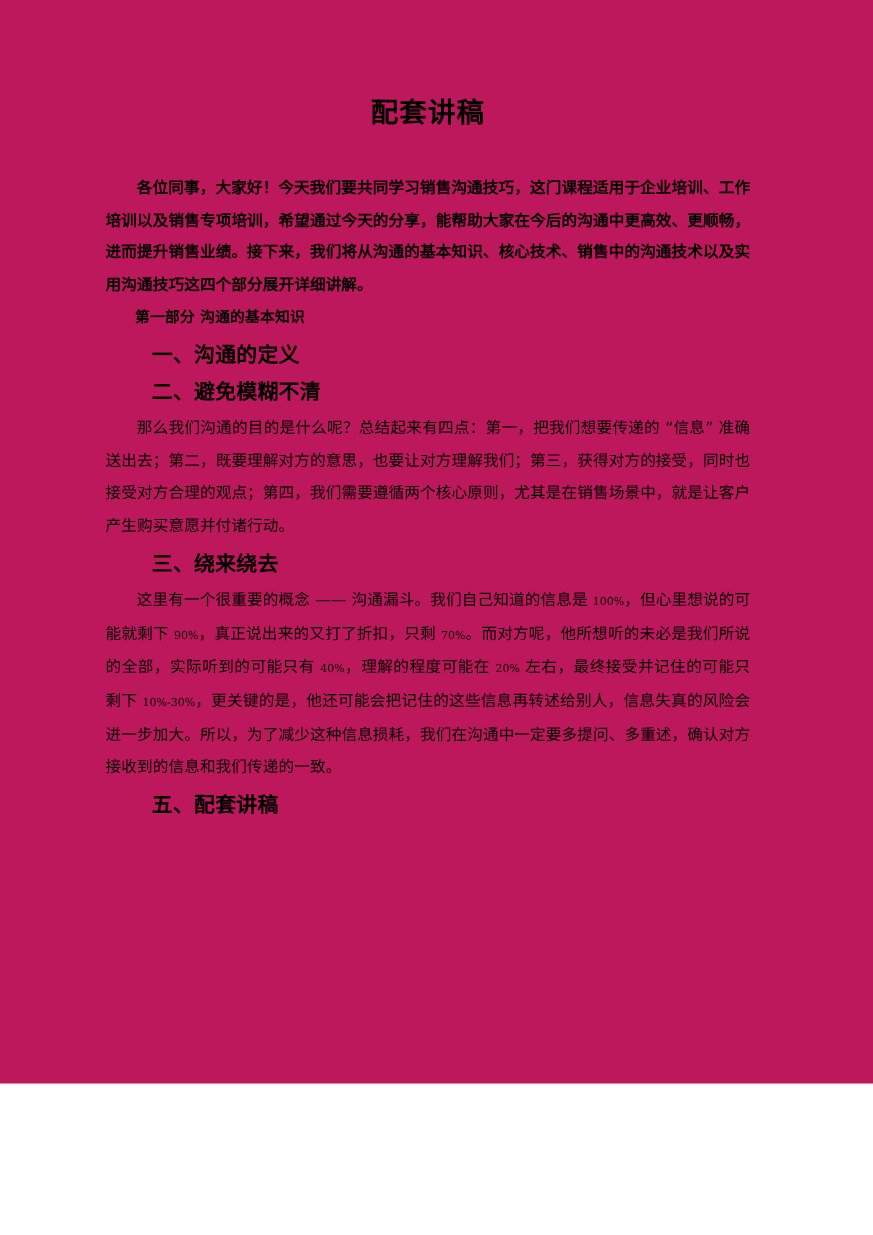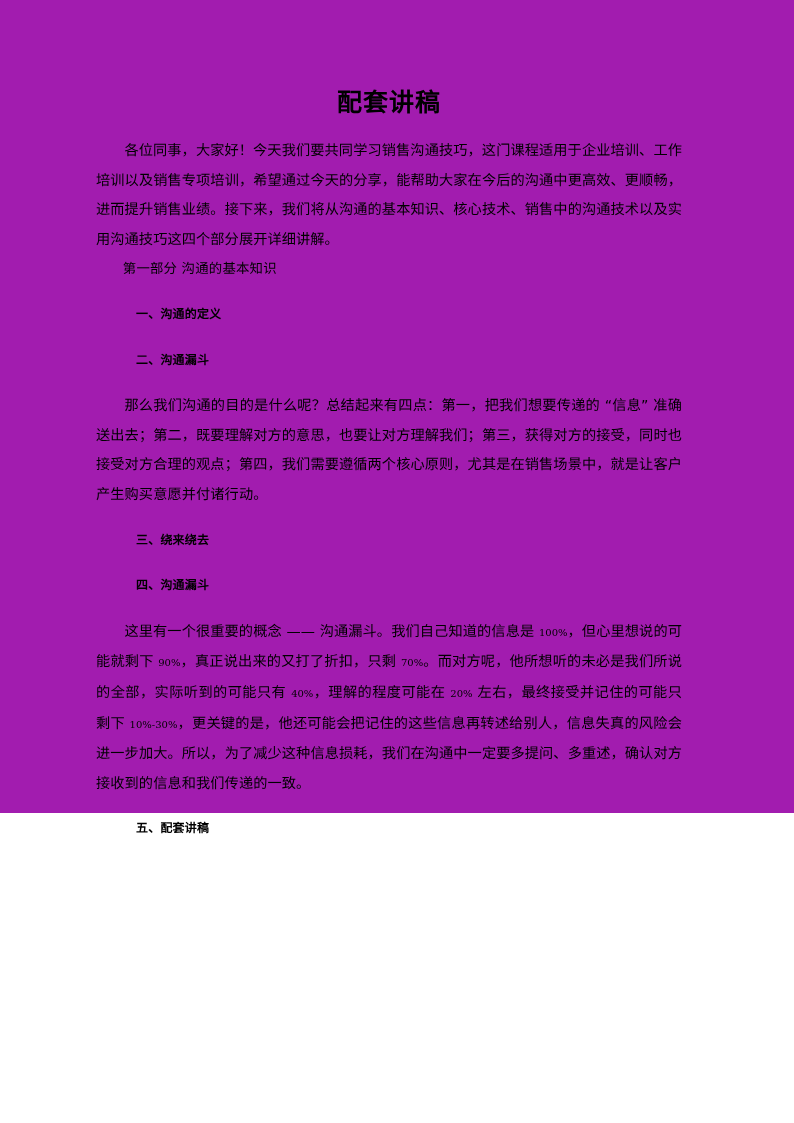--- a/index.html
+++ b/index.html
@@ -14,22 +14,22 @@
     overflow: hidden;
     font-family: "DejaVu Sans", "Liberation Sans", sans-serif;
     color: #000000;
     -webkit-font-smoothing: antialiased;
   }
 
   .page {
     position: relative;
     box-sizing: border-box;
     width: 794px;
-    height: 813px;
-    background: #a21caf;
+    height: 985px;
+    background: #be185d;
     padding: 0;
   }
 
   
   .content {
     position: absolute;
     left: 96px;
     top: 0;
     width: 586px;
   }
@@ -55,42 +55,43 @@
     font-size: 14.2px;
     line-height: 29.6px;
     text-align: justify;
     text-justify: inter-ideograph;
     text-indent: 2em;
     letter-spacing: 0.1px;
     word-break: break-all;
   }
 
   .para.first-body {
-    margin-top: 18px;
+    margin-top: 39px;
+    font-weight: bold;
   }
 
   
   .part-heading {
     margin: 0;
     padding: 0;
     font-family: "DejaVu Serif", "Liberation Serif", serif;
-    font-weight: normal;
+    font-weight: bold;
     font-size: 13.4px;
     line-height: 29.6px;
     text-indent: 2em;
     letter-spacing: 0.2px;
   }
 
   
   .sub-heading {
-    margin: 16px;
+    margin: 4px;
     padding: 0;
     font-family: "DejaVu Serif", "Liberation Serif", serif;
     font-weight: bold;
-    font-size: 12px;
+    font-size: 19px;
     line-height: 29.6px;
     text-indent: 2em;
     letter-spacing: 0.2px;
   }
 
   
   .num {
     font-family: "DejaVu Serif", "Liberation Serif", serif;
     font-size: 10px;
     letter-spacing: 0;
@@ -104,27 +105,26 @@
 
     <h1 class="doc-title" id="title-el">配套讲稿</h1>
 
     <p class="para first-body">各位同事，大家好！今天我们要共同学习销售沟通技巧，这门课程适用于企业培训、工作培训以及销售专项培训，希望通过今天的分享，能帮助大家在今后的沟通中更高效、更顺畅，进而提升销售业绩。接下来，我们将从沟通的基本知识、核心技术、销售中的沟通技术以及实用沟通技巧这四个部分展开详细讲解。</p>
 
     <p class="part-heading">第一部分 沟通的基本知识</p>
 
     <p class="sub-heading">一、沟通的定义</p>
 
 
-    <p class="sub-heading">二、沟通漏斗</p>
+    <p class="sub-heading">二、避免模糊不清</p>
 
     <p class="para">那么我们沟通的目的是什么呢？总结起来有四点：第一，把我们想要传递的 “信息” 准确送出去；第二，既要理解对方的意思，也要让对方理解我们；第三，获得对方的接受，同时也接受对方合理的观点；第四，我们需要遵循两个核心原则，尤其是在销售场景中，就是让客户产生购买意愿并付诸行动。</p>
 
     <p class="sub-heading">三、绕来绕去</p>
 
 
-    <p class="sub-heading">四、沟通漏斗</p>
 
     <p class="para"><span>这里有一个很重要的概念 —— 沟通漏斗。我们自己知道的信息是 </span><span class="num">100%</span><span>，但心里想说的可能就剩下 </span><span class="num">90%</span><span>，真正说出来的又打了折扣，只剩 </span><span class="num">70%</span><span>。而对方呢，他所想听的未必是我们所说的全部，实际听到的可能只有 </span><span class="num">40%</span><span>，理解的程度可能在 </span><span class="num">20%</span><span> 左右，最终接受并记住的可能只剩下 </span><span class="num">10%-30%</span><span>，更关键的是，他还可能会把记住的这些信息再转述给别人，信息失真的风险会进一步加大。所以，为了减少这种信息损耗，我们在沟通中一定要多提问、多重述，确认对方接收到的信息和我们传递的一致。</span></p>
 
     <p class="sub-heading">五、配套讲稿</p>
 
   </div>
 </div>
 
 </body></html>

